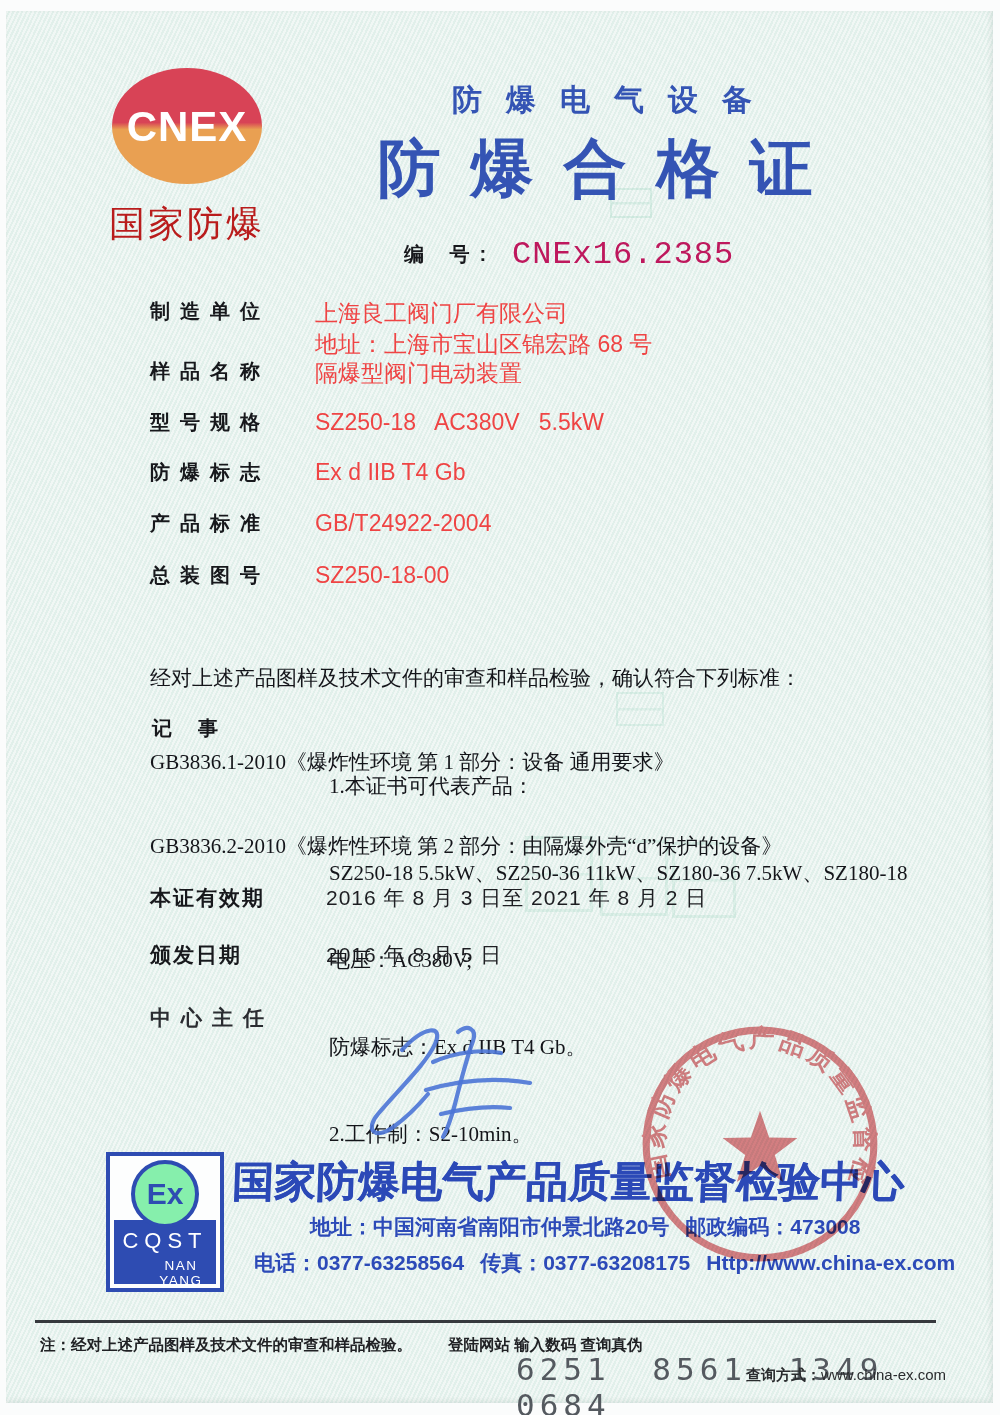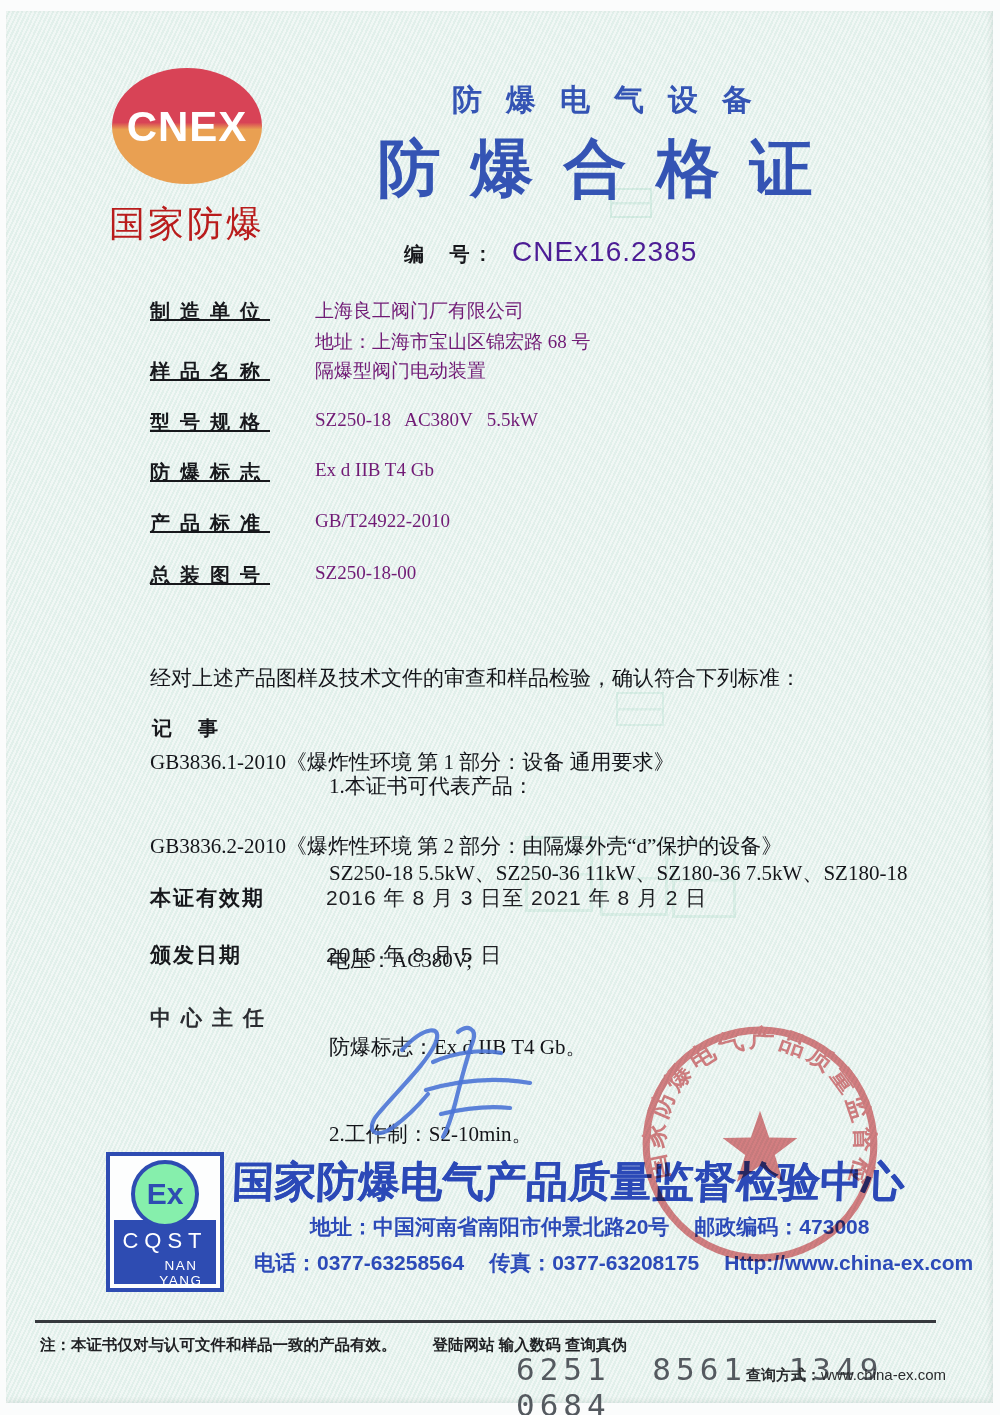--- a/index.html
+++ b/index.html
@@ -40,30 +40,30 @@
     position:absolute;left:260px;top:126px;width:640px;text-align:center;
     font-size:63px;font-weight:700;color:var(--title-blue);
     letter-spacing:30px;padding-left:30px;
   }
   .cert-no-label{
     position:absolute;left:404px;top:241px;
     font-size:20px;font-weight:600;letter-spacing:10px;color:#17181c;
   }
   .cert-no-value{
     position:absolute;left:512px;top:236px;
-    font-family:Liberation Sans, sans-serif;font-size:28px;color:#4c1d95;letter-spacing:1px;
+    font-family:Liberation Mono, monospace;font-size:32px;color:#be185d;letter-spacing:1px;
   }
   
   .f-label{
     position:absolute;left:150px;
-    font-size:20px;font-weight:600;letter-spacing:10px;color:#17181c;white-space:pre;text-decoration:underline;
+    font-size:20px;font-weight:600;letter-spacing:10px;color:#17181c;white-space:pre;
   }
   .f-value{
     position:absolute;left:315px;
-    font-family:Liberation Serif, serif;font-size:19px;color:#701a75;white-space:pre;
+    font-family:Liberation Sans, sans-serif;font-size:23px;color:#ef4444;white-space:pre;
   }
   
   .standards{
     position:absolute;left:150px;top:608px;
     font-family:"Liberation Serif", serif;font-size:21px;color:#14151a;line-height:28px;white-space:pre;
   }
   .remarks-label{
     position:absolute;left:152px;top:715px;
     font-size:20px;font-weight:600;letter-spacing:26px;color:#17181c;
   }
@@ -107,21 +107,21 @@
   }
   .badge-bottom{
     position:absolute;left:4px;right:4px;bottom:4px;height:64px;
     background:var(--badge-blue);color:#fff;text-align:center;padding-top:8px;box-sizing:border-box;
   }
   .badge-acronym{font-size:22px;letter-spacing:6px;display:block;}
   .badge-city{font-size:13.5px;letter-spacing:1.5px;display:block;margin-top:4px;padding-left:32px;}
   .contact-line{
     position:absolute;font-size:21px;font-weight:700;color:var(--contact-blue);white-space:nowrap;
   }
-  .contact-line .gap{margin-left:25px;}
+  .contact-line .gap{margin-left:16px;}
   
   .footer-rule{position:absolute;left:35px;top:1320px;width:901px;height:3px;background:#36393d;}
   .footer-note{
     position:absolute;left:40px;top:1335px;
     font-size:15.5px;font-weight:700;color:#202124;
   }
   .footer-note .hint{margin-left:36px;}
   .verify-code{
     position:absolute;left:516px;top:1351px;
     font-family:"DejaVu Sans Mono", monospace;font-size:31px;color:#54595f;
@@ -161,21 +161,21 @@
 <div class="f-label" style="top:298px;">制造单位</div>
 <div class="f-value" style="top:298px;">上海良工阀门厂有限公司</div>
 <div class="f-value" style="top:329px;">地址：上海市宝山区锦宏路 68 号</div>
 <div class="f-label" style="top:358px;">样品名称</div>
 <div class="f-value" style="top:358px;">隔爆型阀门电动装置</div>
 <div class="f-label" style="top:409px;">型号规格</div>
 <div class="f-value" style="top:409px;">SZ250-18   AC380V   5.5kW</div>
 <div class="f-label" style="top:459px;">防爆标志</div>
 <div class="f-value" style="top:459px;">Ex d IIB T4 Gb</div>
 <div class="f-label" style="top:510px;">产品标准</div>
-<div class="f-value" style="top:510px;">GB/T24922-2010</div>
+<div class="f-value" style="top:510px;">GB/T24922-2004</div>
 <div class="f-label" style="top:562px;">总装图号</div>
 <div class="f-value" style="top:562px;">SZ250-18-00</div>
 
 <div class="standards">
   <div>经对上述产品图样及技术文件的审查和样品检验，确认符合下列标准：</div>
   <div>GB3836.1-2010《爆炸性环境 第 1 部分：设备 通用要求》</div>
   <div>GB3836.2-2010《爆炸性环境 第 2 部分：由隔爆外壳“d”保护的设备》</div>
 </div>
 
 <div class="remarks-label">记事</div>
@@ -222,18 +222,18 @@
 
 <svg class="seal" width="262" height="262" viewBox="-130 -130 260 260">
   <circle r="113"></circle>
   <polygon transform="translate(0,6) scale(1.15)" points="0,-34 7.9,-10.9 32.3,-10.5 12.8,4.2 20,27.5 0,13.5 -20,27.5 -12.8,4.2 -32.3,-10.5 -7.9,-10.9"></polygon>
   <path id="sealTextArc" d="M -90,33 A 96,96 0 1 1 90,33" fill="none"></path>
   <text><textPath href="#sealTextArc">国家防爆电气产品质量监督检验中心</textPath></text>
 </svg>
 
 <div class="footer-rule"></div>
 <div class="footer-note">
-  <span>注：本证书仅对与认可文件和样品一致的产品有效。</span><span class="hint">登陆网站 输入数码 查询真伪</span>
+  <span>注：经对上述产品图样及技术文件的审查和样品检验。</span><span class="hint">登陆网站 输入数码 查询真伪</span>
 </div>
 <div class="verify-code">6251 8561 1349 0684</div>
 <div class="query-line">
   <span class="q-label">查询方式：</span><span>www.china-ex.com</span>
 </div>
 
 </body></html>

